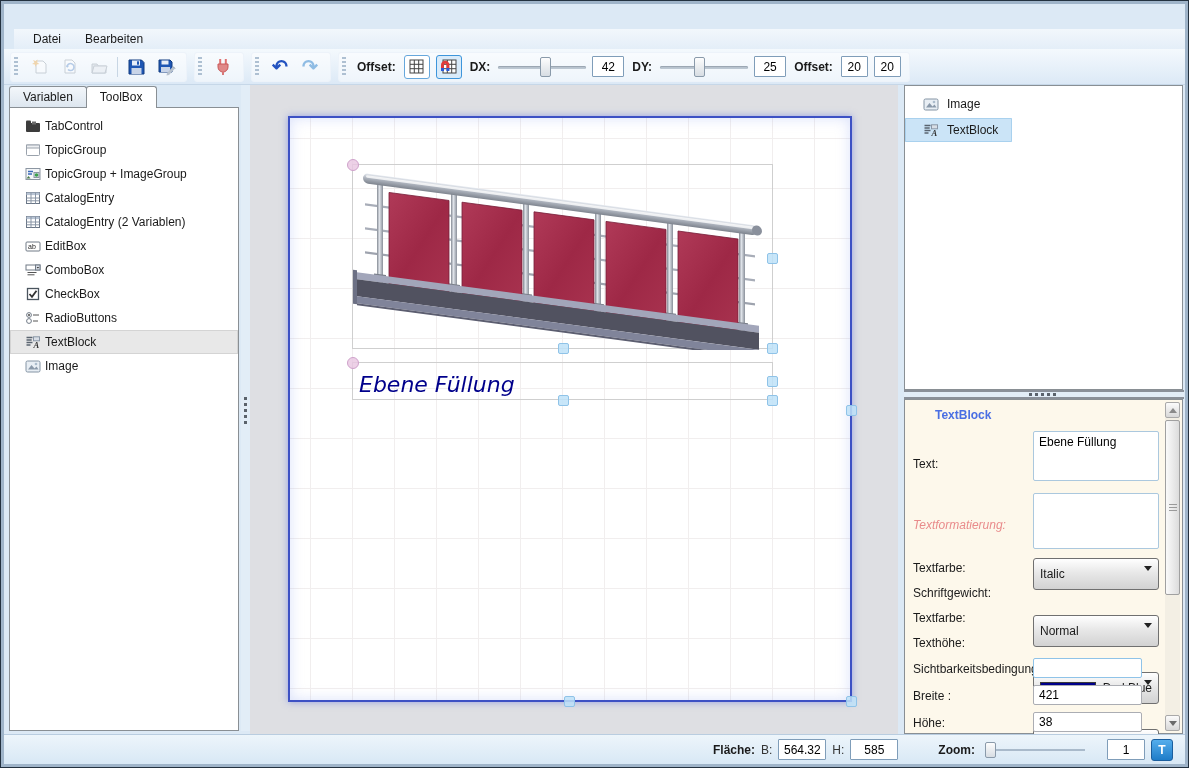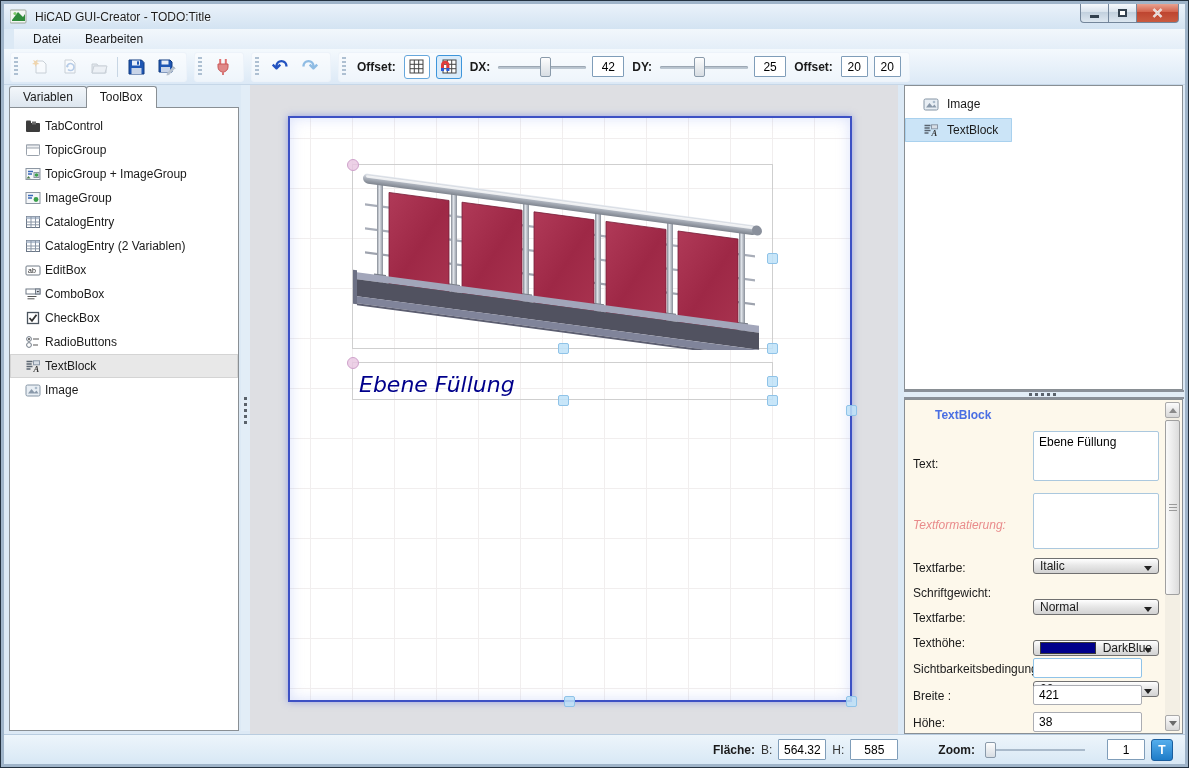--- a/index.html
+++ b/index.html
@@ -94,21 +94,21 @@
   .props { position:absolute; left:903px; top:398px; width:279px; bottom:33px; background:#FDF8EB; border:1px solid #898F94; }
   .props-header { position:absolute; left:30px; top:8px; color:#4A6FE3; font-weight:bold; }
   .prop-label { position:absolute; left:8px; color:#1a1a1a; }
   .prop-label.pink { color:#E98B8B; font-style:italic; }
   .prop-ctrl { position:absolute; left:128px; width:126px; }
   textarea.pbox { width:126px; border:1px solid #ABC8DE; background:#fff; resize:none; font-family:"Liberation Sans",sans-serif;
     font-size:12px; padding:3px 5px; border-radius:2px; outline:none; }
   input.pinput { width:109px; height:20px; border:1px solid #ABADB3; background:#fff; font-family:"Liberation Sans",sans-serif;
     font-size:12px; padding:0 5px; border-radius:2px; outline:none; }
   input.pinput.blue { border-color:#8FC3E8; }
-  .dropdown { height:16px; border:1px solid #707070; border-radius:3px; background:linear-gradient(#FFFFFF,#E8E8E8 45%,#D2D2D2);
+  .dropdown { height:32px; border:1px solid #707070; border-radius:3px; background:linear-gradient(#FFFFFF,#E8E8E8 45%,#D2D2D2);
     display:flex; align-items:center; padding:0 6px; position:relative; }
   .dd-arrow { position:absolute; right:6px; top:7px; width:0; height:0; border-left:4px solid transparent; border-right:4px solid transparent; border-top:5px solid #222; }
   .swatch { width:62px; height:12px; border:1px solid #3A3A3A; margin-right:7px; }
 
   .scrollbar { position:absolute; right:2px; top:2px; width:15px; bottom:2px; background:#F3EFE4; }
   .sb-btn { position:absolute; left:0; width:15px; height:16px; border:1px solid #A9A9A9; border-radius:2px;
     background:linear-gradient(#FBFBFB,#D8D8D8); display:flex; align-items:center; justify-content:center; }
   .sb-up { top:0; } .sb-down { bottom:0; }
   .arr-up { width:0;height:0;border-left:4px solid transparent;border-right:4px solid transparent;border-bottom:5px solid #8A8A8A; }
   .arr-down { width:0;height:0;border-left:4px solid transparent;border-right:4px solid transparent;border-top:5px solid #6A6A6A; }
@@ -126,42 +126,20 @@
   .zoom-slider .track { position:absolute; left:8px; right:0; top:8px; height:2px; background:#A9BACB; }
   .zoom-slider .thumb { position:absolute; left:0; top:1px; width:11px; height:16px; border:1px solid #8A9AAA; border-radius:2px; background:linear-gradient(#FDFDFD,#D7DDE3); }
   .tbutton { width:22px; height:22px; border:1px solid #1A5E9E; border-radius:3px; color:#fff; font-weight:bold;
     background:linear-gradient(#55AEEC,#1E7CC8); display:flex; align-items:center; justify-content:center; }
 </style>
 </head>
 <body>
 
 <div class="win">
 
-  <div class="titlebar">
-    <svg class="app-icon" viewBox="0 0 17 15">
-      <rect x="0" y="1" width="16" height="13" rx="1" fill="#F2F6F2" stroke="#9AA59A"></rect>
-      <path d="M2 11 L8 3 L13 8 L15 5 L15 12 L2 12 Z" fill="#2E8B3A"></path>
-      <circle cx="5" cy="4.5" r="1.6" fill="#7CC86A"></circle>
-    </svg>
-    <span class="title-text">HiCAD GUI-Creator - TODO:Title</span>
-    <div class="winbtns">
-      <div class="winbtn min">
-          <div class="glyph-min"></div>
-        </div>
-      <div class="winbtn max">
-          <div class="glyph-max"></div>
-        </div>
-      <div class="winbtn close">
-        <svg width="11" height="10" viewBox="0 0 11 10">
-          <path d="M1.5 1 L9.5 9 M9.5 1 L1.5 9" stroke="#fff" stroke-width="2.4"></path>
-          <path d="M1.5 1 L9.5 9 M9.5 1 L1.5 9" stroke="#5A1408" stroke-width="1" opacity=".3"></path>
-        </svg>
-      </div>
-    </div>
-  </div>
 
   <div class="menubar">
     <span class="menu-item">Datei</span>
     <span class="menu-item">Bearbeiten</span>
   </div>
 
   <div class="toolbar">
     <div class="tgroup">
       <div class="grip"></div>
       <div class="tbtn disabled">
@@ -295,30 +273,20 @@
             <rect x="1" y="1.5" width="14" height="11" fill="#F4F6F8" stroke="#8C96A2"></rect>
             <path d="M3 4.5 h5 M3 7 h4" stroke="#3A6AB8" stroke-width="1.4"></path>
             <rect x="9" y="5.5" width="5" height="5" fill="#DDE4EC" stroke="#8C96A2"></rect>
             <path d="M3.5 9 l2 2.5 -4 0z" fill="#4A7A4A"></path>
             <circle cx="11.5" cy="8" r="1.8" fill="#3AA04A"></circle>
           </svg>
       </span>
       <span>TopicGroup + ImageGroup</span>
     </div>
 
-    <div class="litem">
-      <span class="licon">
-        <svg width="16" height="14" viewBox="0 0 16 14">
-            <rect x="1" y="1.5" width="14" height="11" fill="#F4F6F8" stroke="#8C96A2"></rect>
-            <path d="M3 4.5 h5 M3 7 h4" stroke="#3A6AB8" stroke-width="1.4"></path>
-            <circle cx="11" cy="8.5" r="2.4" fill="#3AA04A"></circle>
-          </svg>
-      </span>
-      <span>ImageGroup</span>
-    </div>
 
     <div class="litem">
       <span class="licon">
         <svg width="16" height="14" viewBox="0 0 16 14">
             <rect x="1.5" y="1.5" width="13" height="11" fill="#fff" stroke="#6A7686"></rect>
             <rect x="1.5" y="1.5" width="13" height="2.6" fill="#B8C4D4"></rect>
             <path d="M6 1.5 V12.5 M10.5 1.5 V12.5 M1.5 7 H14.5 M1.5 9.8 H14.5" stroke="#8A96A6"></path>
           </svg>
       </span>
       <span>CatalogEntry</span>

